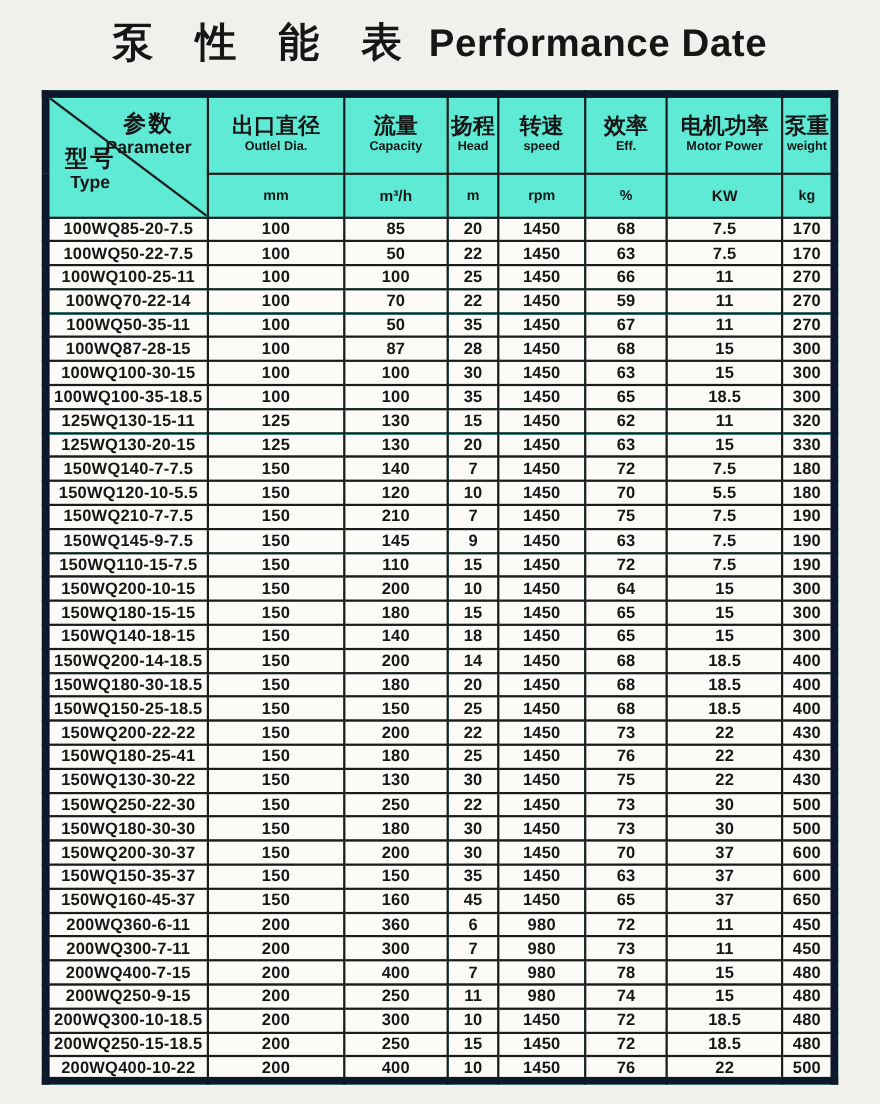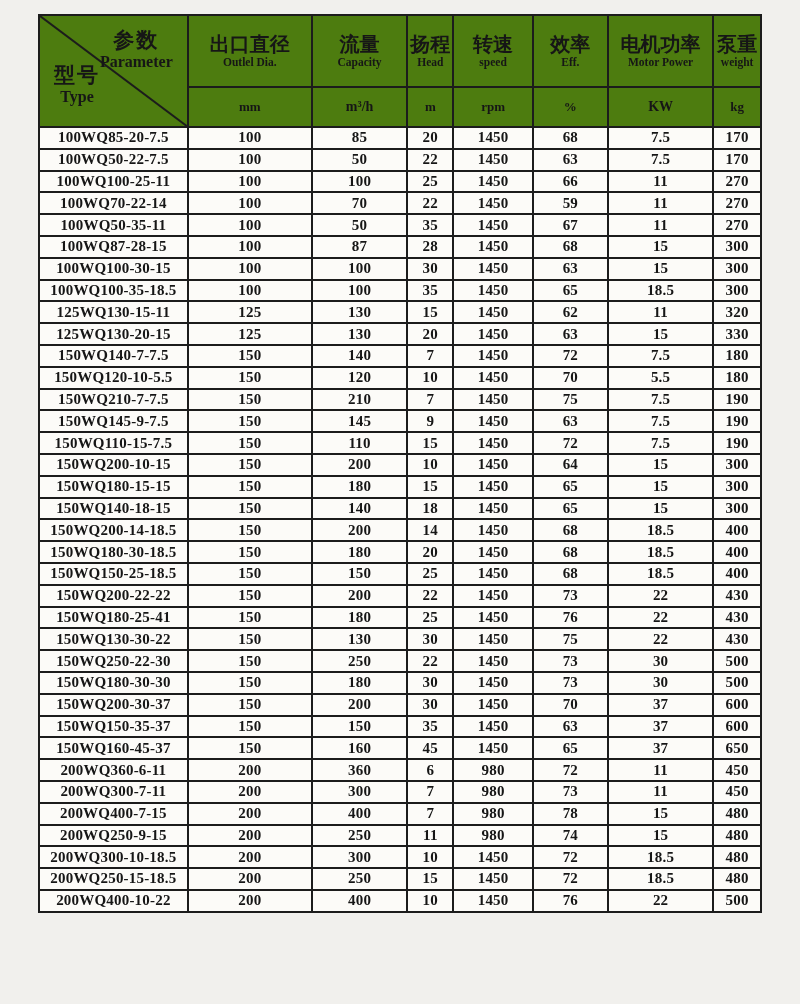--- a/index.html
+++ b/index.html
@@ -32,23 +32,22 @@
     font-size: 35px;
     letter-spacing: 0.5px;
     font-weight: bold;
     margin-left: 6px;
   }
   table.perf {
     width: 724px;
     margin: 0 auto;
     border-collapse: collapse;
     table-layout: fixed;
-    background: #4d7c0f;
-    border: 1px solid #0f172a;
-    font-family: Liberation Serif, serif;
+    background: #5eead4;
+    border: 7px solid #0f172a;
   }
   table.perf th, table.perf td {
     border: 2px solid #1c1c1c;
     text-align: center;
     vertical-align: middle;
     font-weight: bold;
     overflow: hidden;
   }
   col.c-type { width: 20.6%; }
   col.c-mm   { width: 17.2%; }
@@ -95,20 +94,24 @@
     letter-spacing: 0.2px;
     background: #fcfbf8;
   }
   tbody td.model { font-size: 15px; }
 </style>
 </head>
 <body>
 
 <div class="page">
 
+  <div class="title">
+    <span class="zh">泵 性 能 表</span>
+    <span class="en">Performance Date</span>
+  </div>
 
   <table class="perf">
     <colgroup>
       <col class="c-type">
         <col class="c-mm">
         <col class="c-cap">
         <col class="c-head">
       <col class="c-rpm">
         <col class="c-eff">
         <col class="c-kw">

